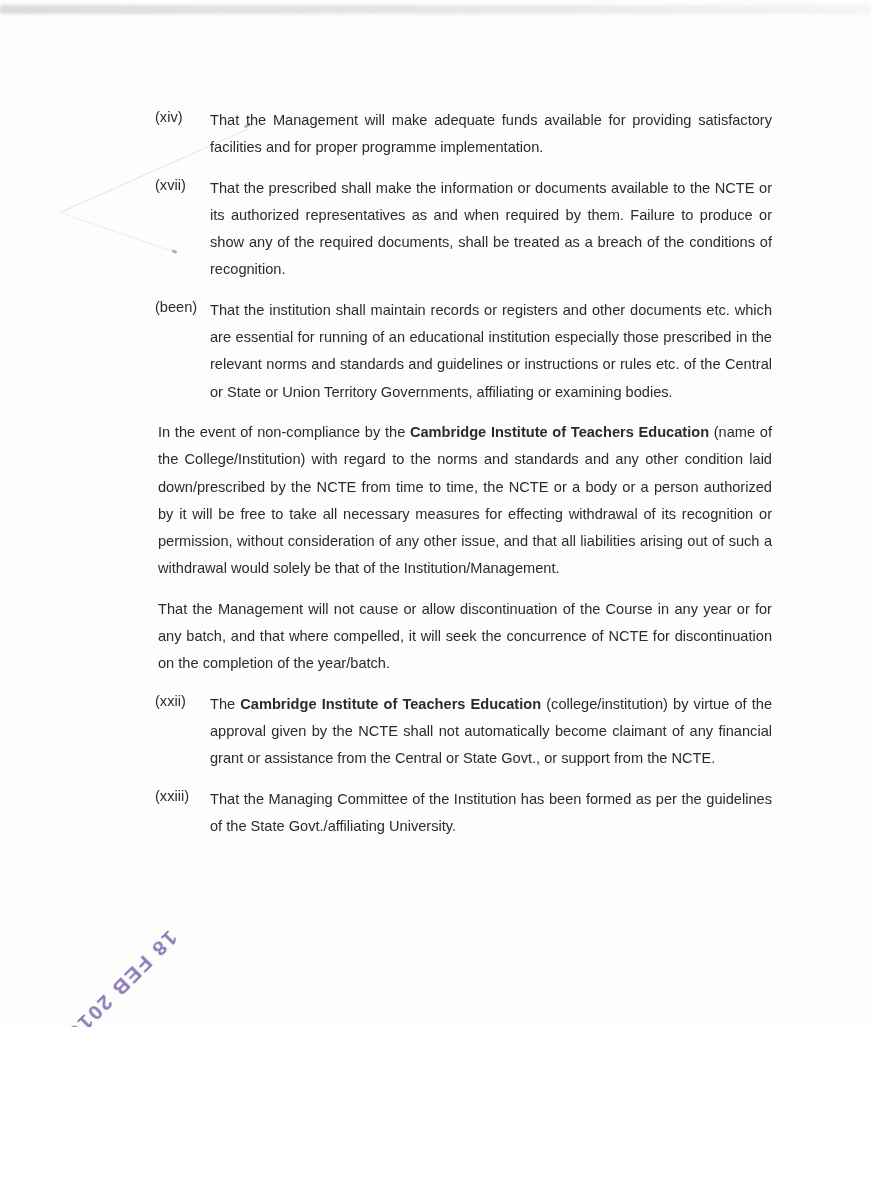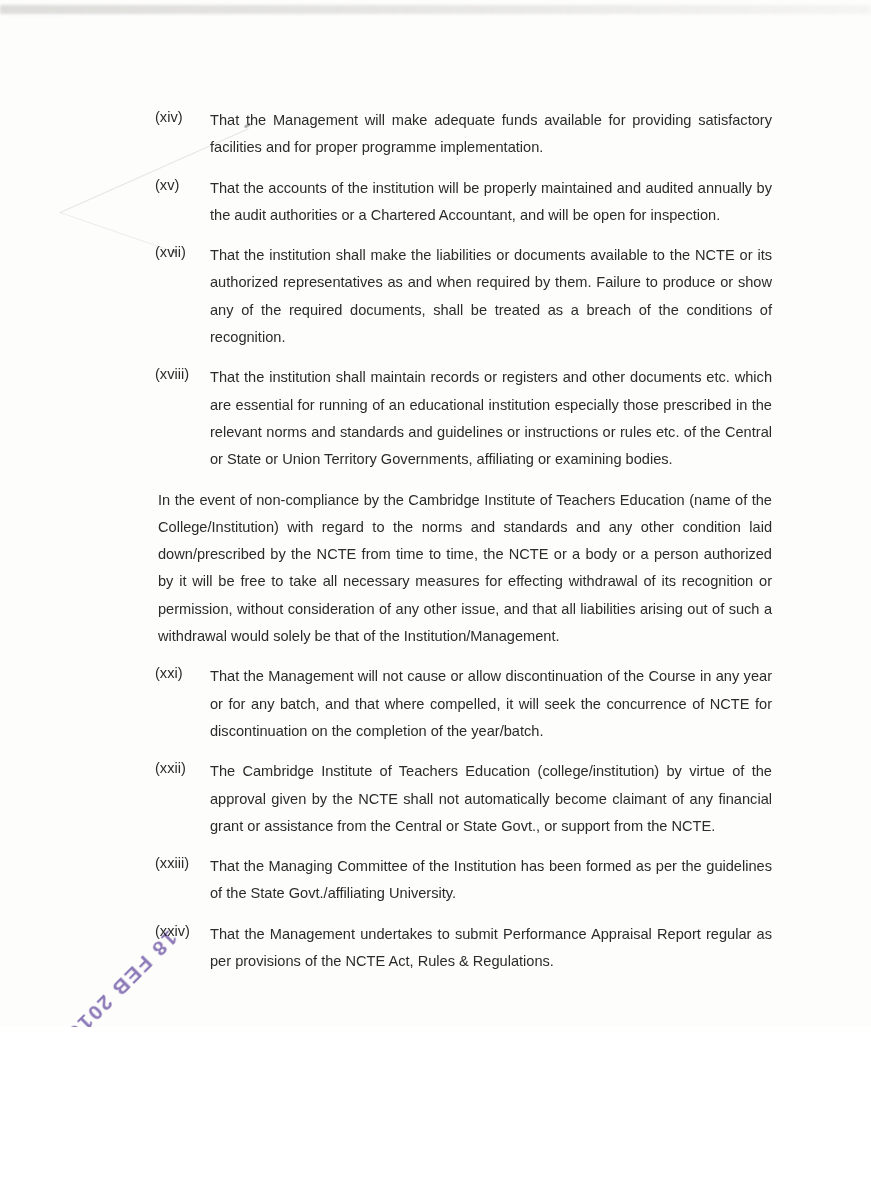--- a/index.html
+++ b/index.html
@@ -17,21 +17,21 @@
   .crease2{left:60px;top:212px;width:123px;transform:rotate(19deg);opacity:.7;}
   .speck{position:absolute;background:rgba(110,110,112,.55);border-radius:2px;}
   .speck1{left:244px;top:124px;width:7px;height:3px;transform:rotate(-30deg);}
   .speck2{left:172px;top:250px;width:5px;height:3px;transform:rotate(20deg);}
 
   
   .doc{position:absolute;left:155px;top:104px;width:620px;}
   .clause{display:flex;margin-bottom:7px;}
   .num{flex:0 0 52px;font-size:14.6px;line-height:27.3px;}
   .body{margin:3px;flex:1;font-size:14.6px;line-height:27.3px;text-align:justify;}
-  .b{font-weight:normal;}
+  .b{font-weight:bold;}
 
   
   .date-stamp{
     position:absolute;left:34px;top:974px;width:176px;text-align:center;
     transform:rotate(135deg);font-size:21px;font-weight:bold;letter-spacing:2px;
     color:rgba(121,99,174,.85);white-space:nowrap;mix-blend-mode:multiply;
     filter:blur(.3px);
   }
 
   
@@ -53,49 +53,40 @@
   <div class="crease crease2"></div>
   <div class="speck speck1"></div>
   <div class="speck speck2"></div>
 
   <main class="doc">
       <div class="clause">
         <span class="num">(xiv)</span>
         <p class="body"><span>That the Management will make adequate funds available for providing satisfactory facilities and for proper programme implementation.</span></p>
       </div>
       <div class="clause">
-        <span class="num">(xv)</span>
-        <p class="body"><span>That the accounts of the institution will be properly maintained and audited annually by the audit authorities or a Chartered Accountant, and will be open for inspection.</span></p>
+        <span class="num">(xvii)</span>
+        <p class="body"><span>That the prescribed shall make the information or documents available to the NCTE or its authorized representatives as and when required by them. Failure to produce or show any of the required documents, shall be treated as a breach of the conditions of recognition.</span></p>
       </div>
       <div class="clause">
-        <span class="num">(xvii)</span>
-        <p class="body"><span>That the institution shall make the liabilities or documents available to the NCTE or its authorized representatives as and when required by them. Failure to produce or show any of the required documents, shall be treated as a breach of the conditions of recognition.</span></p>
-      </div>
-      <div class="clause">
-        <span class="num">(xviii)</span>
+        <span class="num">(been)</span>
         <p class="body"><span>That the institution shall maintain records or registers and other documents etc. which are essential for running of an educational institution especially those prescribed in the relevant norms and standards and guidelines or instructions or rules etc. of the Central or State or Union Territory Governments, affiliating or examining bodies.</span></p>
       </div>
       <div class="clause">
         <p class="body"><span>In the event of non-compliance by the </span><span class="b">Cambridge Institute of Teachers Education</span><span> (name of the College/Institution) with regard to the norms and standards and any other condition laid down/prescribed by the NCTE from time to time, the NCTE or a body or a person authorized by it will be free to take all necessary measures for effecting withdrawal of its recognition or permission, without consideration of any other issue, and that all liabilities arising out of such a withdrawal would solely be that of the Institution/Management.</span></p>
       </div>
       <div class="clause">
-        <span class="num">(xxi)</span>
         <p class="body"><span>That the Management will not cause or allow discontinuation of the Course in any year or for any batch, and that where compelled, it will seek the concurrence of NCTE for discontinuation on the completion of the year/batch.</span></p>
       </div>
       <div class="clause">
         <span class="num">(xxii)</span>
         <p class="body"><span>The </span><span class="b">Cambridge Institute of Teachers Education</span><span> (college/institution) by virtue of the approval given by the NCTE shall not automatically become claimant of any financial grant or assistance from the Central or State Govt., or support from the NCTE.</span></p>
       </div>
       <div class="clause">
         <span class="num">(xxiii)</span>
         <p class="body"><span>That the Managing Committee of the Institution has been formed as per the guidelines of the State Govt./affiliating University.</span></p>
-      </div>
-      <div class="clause">
-        <span class="num">(xxiv)</span>
-        <p class="body"><span>That the Management undertakes to submit Performance Appraisal Report regular as per provisions of the NCTE Act, Rules &amp; Regulations.</span></p>
       </div>
     </main>
 
   <div class="date-stamp">18 FEB 2016</div>
 
   <svg class="notary-stamp" viewBox="-100 -100 200 200">
     <g transform="rotate(-12)" fill="#8b6ac2" font-family="Liberation Sans, sans-serif">
       <defs>
         <path id="arcOuter" d="M -67,16 A 68 68 0 1 1 67,16"></path>
         <path id="arcInner" d="M -49,10 A 50 50 0 1 1 49,10"></path>

